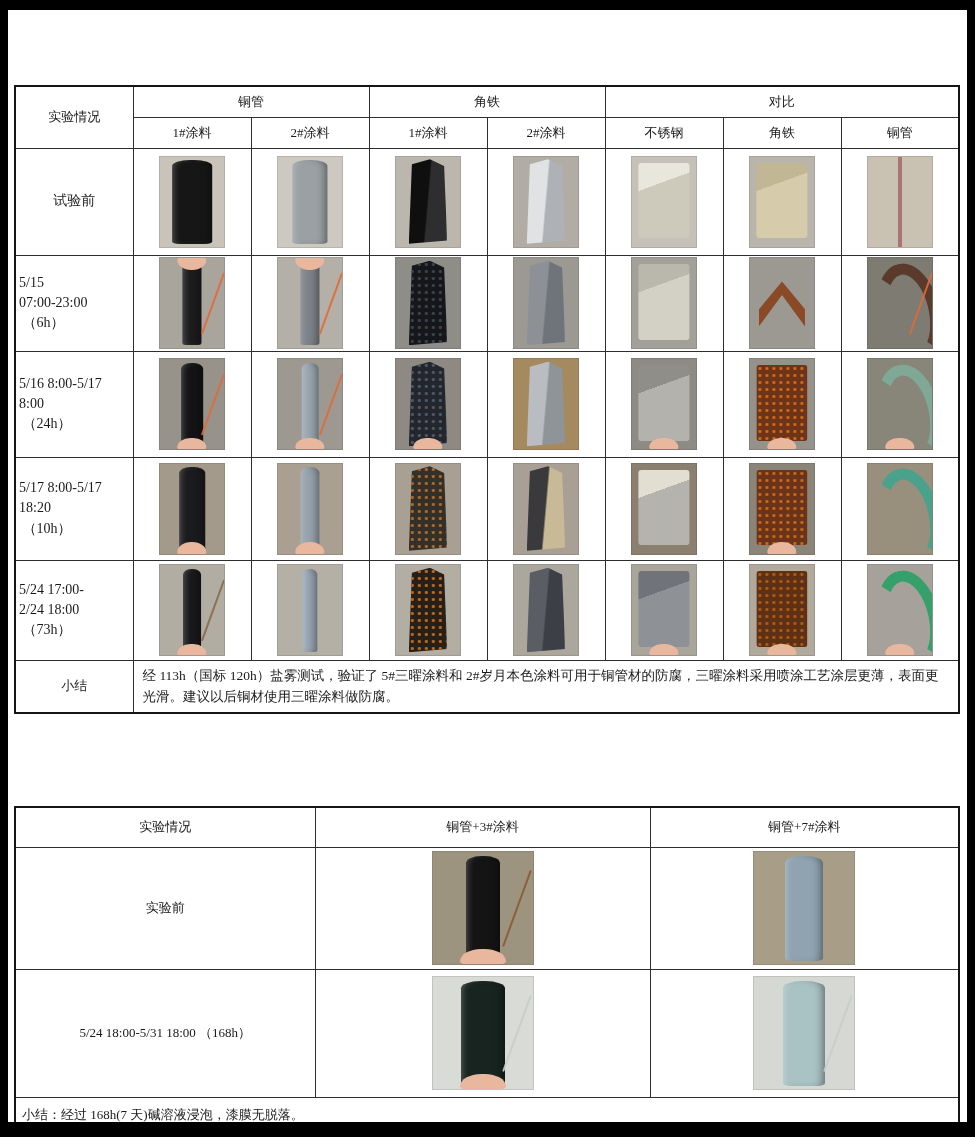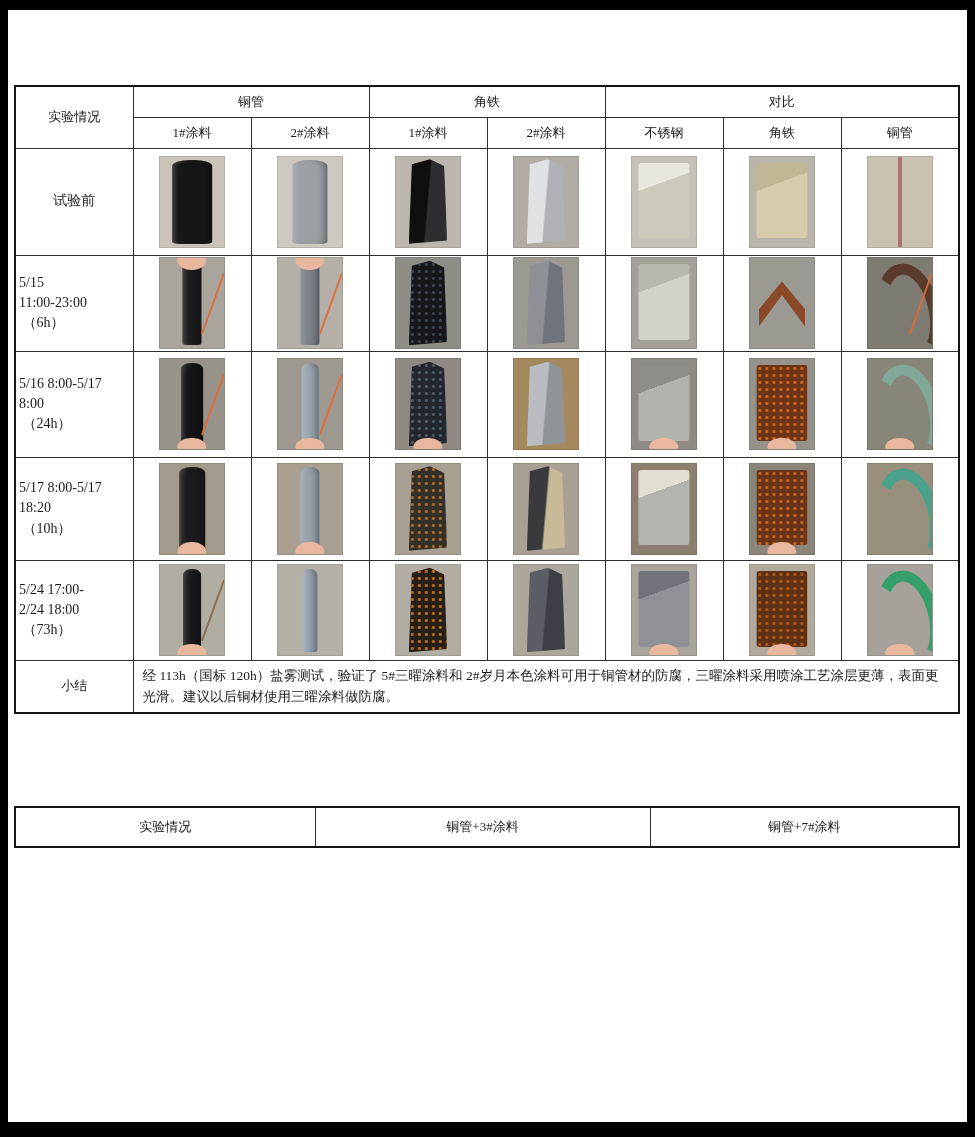--- a/index.html
+++ b/index.html
@@ -103,21 +103,21 @@
       <td>
             <div class="photo p-block" style="--bg: #bab5ac; --c: #d6cbaa; --c2: #c2b794;"></div>
           </td>
       <td>
             <div class="photo p-wire" style="--bg: #c9c1b2; --c: #a87476;"></div>
           </td>
     </tr>
 
     <tr style="height:96px">
       <td class="rowlabel">5/15
-11:00-23:00
+07:00-23:00
  （6h）</td>
       <td>
             <div class="photo p-pipe" style="--bg: #a9a59d; --c: #1c1c1e; --w: 30%;">
               <i class="hand hand-top"></i>
               <i class="wireacc" style="background: rgb(224, 106, 56);"></i>
             </div>
           </td>
       <td>
             <div class="photo p-pipe" style="--bg: #b4b0a8; --c: #7d838a; --w: 30%;">
               <i class="hand hand-top"></i>
@@ -265,16 +265,45 @@
         <col style="width:300px">
         <col style="width:335px">
         <col style="width:309px">
       </colgroup>
     <tbody>
         <tr style="height:40px">
       <td>实验情况</td>
       <td>铜管+3#涂料</td>
       <td>铜管+7#涂料</td>
     </tr>
+    <tr style="height:122px">
+      <td>实验前</td>
+      <td>
+            <div class="photo p-pipe" style="--bg: #9d947f; --c: #141414; --w: 34%;">
+              <i class="hand hand-bottom"></i>
+              <i class="wireacc" style="background: rgb(138, 90, 56);"></i>
+            </div>
+          </td>
+      <td>
+            <div class="photo p-pipe" style="--bg: #a89e88; --c: #8fa4b0; --w: 38%;"></div>
+          </td>
+    </tr>
+    <tr style="height:128px">
+      <td>5/24 18:00-5/31 18:00 （168h）</td>
+      <td>
+            <div class="photo p-pipe" style="--bg: #d9dbd7; --c: #182420; --w: 44%;">
+              <i class="hand hand-bottom"></i>
+              <i class="wireacc" style="background: rgb(200, 205, 201);"></i>
+            </div>
+          </td>
+      <td>
+            <div class="photo p-pipe" style="--bg: #d6d9d3; --c: #a9c2c4; --w: 42%;">
+              <i class="wireacc" style="background: rgb(200, 205, 201);"></i>
+            </div>
+          </td>
+    </tr>
+    <tr>
+      <td class="foot" colspan="3">小结：经过 168h(7 天)碱溶液浸泡，漆膜无脱落。</td>
+    </tr>
   </tbody>
     </table>
 
 </div>
 
 </body></html>

